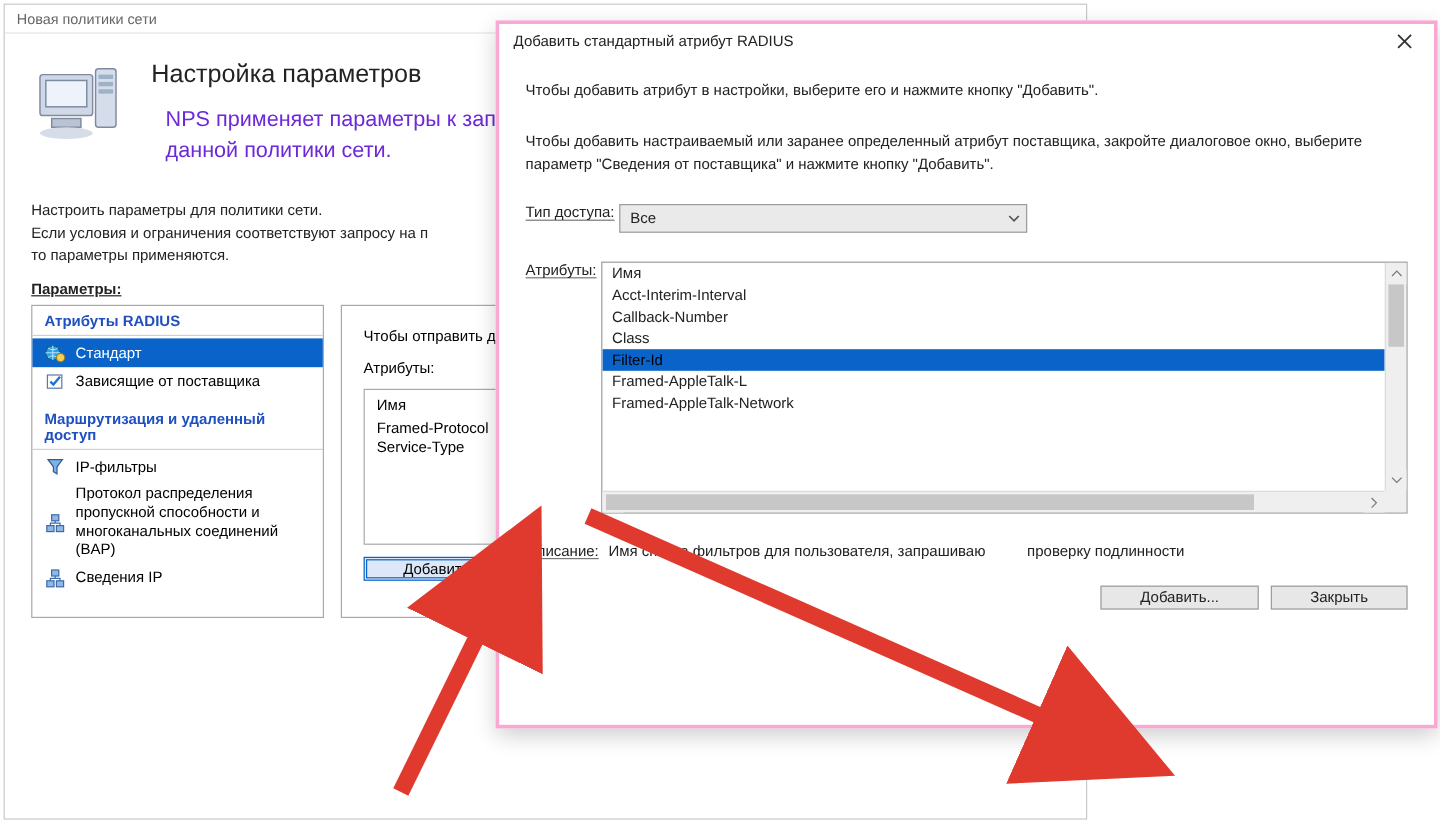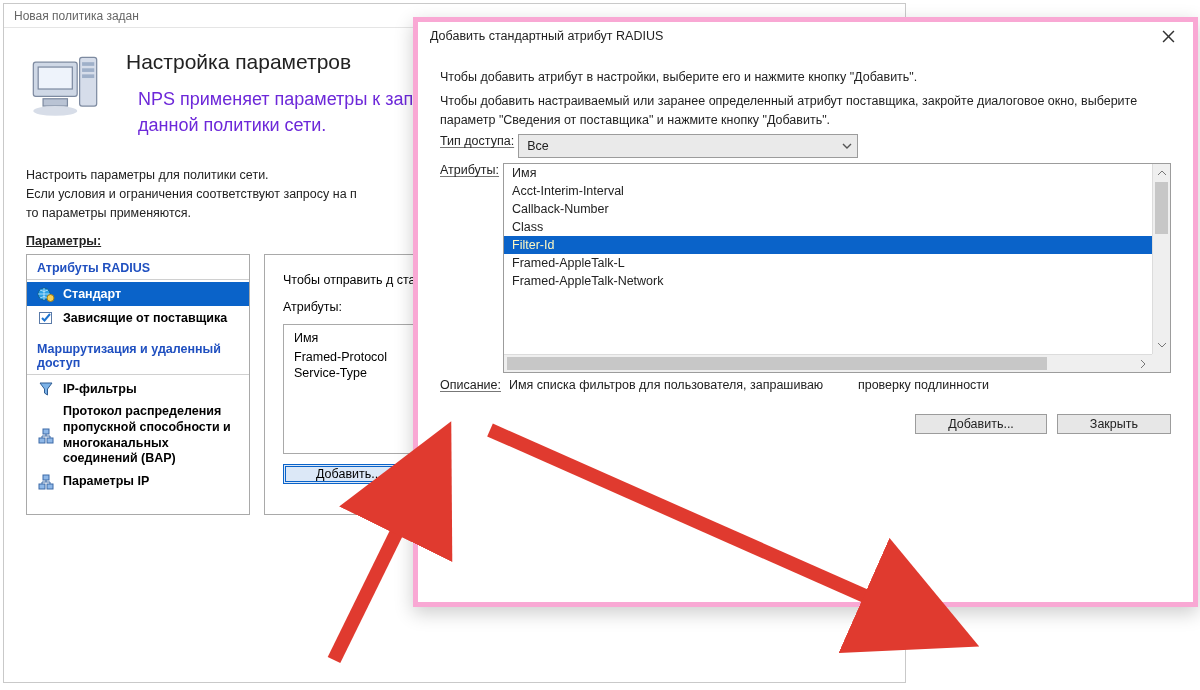--- a/index.html
+++ b/index.html
@@ -18,31 +18,31 @@
     display: flex; align-items: flex-start; gap: 22px; padding: 22px 22px 10px 22px;
   }
   .hero svg { flex: none; }
   .hero-text h1 { margin: 0 0 8px 0; font-size: 21px; font-weight: normal; color: #222;}
   .hero-text p  { margin: 12px; font-size: 18px; color: #6d28d9; line-height: 1.45;}
   .intro-box { padding: 6px 22px 12px 22px; font-size: 12.5px; color: #222; line-height: 1.5;}
   .params-label { padding: 0 22px 6px 22px; font-size: 12.5px; font-weight: bold; text-decoration: underline; color:#222;}
 
   .cols { display: flex; gap: 14px; padding: 0 22px; }
   .sidebar {
-    width: 224px; border: 1px solid #a9a9a9; background: #fff; font-size: 12.5px;
+    width: 244px; border: 1px solid #a9a9a9; background: #fff; font-size: 12.5px;
     padding-bottom: 20px;
   }
   .sb-group-title {
     color: #2050c0; font-weight: bold; padding: 6px 10px 4px 10px; font-size: 12.5px;
     border-bottom: 1px solid #d0d0d0; margin-bottom: 2px;
   }
   .sb-item {
     display: flex; align-items: center; gap: 8px; padding: 3px 10px 3px 10px; cursor: default;
   }
-  .sb-item span.txt { flex: 1; line-height: 1.25; font-weight: bold;}
+  .sb-item span.txt { flex: 1; line-height: 1.25;}
   .sb-item.selected { background: #0a63c9; color: #fff; }
   .sb-icon { width: 18px; height: 18px; display:flex; align-items:center; justify-content:center; }
 
   .main-panel {
     flex: 1; border: 1px solid #a9a9a9; background: #fff; padding: 16px 18px; font-size: 12.5px;
     display:flex; flex-direction:column; gap:10px;
   }
   .main-panel .desc { line-height:1.5; }
   .attr-list {
     border:1px solid #a9a9a9; height:130px; padding:6px 10px; font-size:12.5px;
@@ -52,64 +52,64 @@
   .btn {
     font-size:12.5px; padding:2px 32px; background:#e7e7e7;
     border:1px solid #9c9c9c; cursor:default; min-width:80px;
     display:inline-block; text-align:center;
   }
   .btn.focus { outline:1px solid #0a63c9; outline-offset:-3px; border-color:#0a63c9; background:#dce8f7;}
 
   
   .dialog {
     position:absolute; left:413px; top:17px; width:785px; height:590px;
-    border:5px solid #f9a8d4; background:#fff; box-shadow: 0 6px 18px rgba(0,0,0,0.2);
+    border:3px solid #f9a8d4; background:#fff; box-shadow: 0 6px 18px rgba(0,0,0,0.2);
     font-size:12.5px; color:#222;
   }
   .dlg-title {
     display:flex; align-items:center; height:28px; padding:0 8px 0 12px;
     font-size:12.5px;
   }
   .dlg-title .t { flex:1; }
   .dlg-close { width:34px; height:22px; display:flex; align-items:center; justify-content:center;}
-  .dlg-body { padding: 18px 22px 10px 22px; display:flex; flex-direction:column; gap:5px;}
+  .dlg-body { padding: 18px 22px 10px 22px; display:flex; flex-direction:column; gap:24px;}
   .dlg-body p { margin:0; line-height:1.5;}
   .dlg-label { text-decoration: underline; text-decoration-color:#777; text-underline-offset:2px; display:inline-block;}
   .combo {
     display:flex; align-items:center; justify-content:space-between;
     width:340px; height:24px; border:1px solid #9c9c9c; background:#eaeaea;
     padding:0 4px 0 8px;
   }
   .combo .chev svg{display:block;}
   .list {
     border:1px solid #9c9c9c; width:740px; height:210px; position:relative; background:#fff; overflow:hidden;
   }
   .list-rows { position:absolute; left:0; top:0; right:18px; bottom:18px; overflow:hidden;}
   .list-row { padding:2px 8px; font-size:12.5px; white-space:nowrap;}
-  .list-row.sel { background:#0a63c9; color:#fef9c3; }
+  .list-row.sel { background:#0a63c9; color:#000000; }
   .vscroll { position:absolute; right:0; top:0; bottom:18px; width:18px; background:#efefef; border-left:1px solid #dcdcdc;}
   .vscroll .track{position:absolute; top:18px; bottom:18px; left:0; right:0;}
   .vscroll .thumb{position:absolute; top:0; height:52px; left:2px; right:2px; background:#c7c7c7;}
   .hscroll { position:absolute; left:0; right:18px; bottom:0; height:18px; background:#efefef; border-top:1px solid #dcdcdc;}
   .hscroll-thumb{ position:absolute; left:3px; width:540px; top:2px; bottom:2px; background:#c7c7c7;}
   .scroll-btn{position:absolute; width:18px; height:18px; display:flex;align-items:center;justify-content:center; background:#efefef;}
   .scroll-btn.right{right:0;}
   .scroll-btn.left{left:0;}
   .scroll-corner{position:absolute; right:0; bottom:0; width:18px; height:18px; background:#efefef;}
   .dlg-footer { display:flex; justify-content:flex-end; gap:10px; padding:12px 22px 6px 22px;}
   .section { display:flex; flex-direction:row; gap:4px; }
 
   
   .overlay-svg { position:absolute; left:0; top:0; pointer-events:none; }
 </style>
 </head>
 <body>
 
 <div class="parent-window">
-  <div class="parent-title">Новая политика задан</div>
+  <div class="parent-title">Новая политики сети</div>
 
   <div class="hero">
     <span class="sb-icon" style="width:78px;height:78px;">
       <svg viewBox="0 0 64 64" width="78" height="78">
         <rect x="6" y="10" width="36" height="28" rx="2" fill="#cfd8e6" stroke="#7d8aa0"></rect>
         <rect x="10" y="14" width="28" height="18" fill="#eef3fb" stroke="#7d8aa0"></rect>
         <rect x="14" y="40" width="20" height="6" fill="#b9c3d4" stroke="#7d8aa0"></rect>
         <ellipse cx="24" cy="50" rx="18" ry="4" fill="#d7dde8"></ellipse>
         <rect x="44" y="6" width="14" height="40" rx="2" fill="#d6ddea" stroke="#7d8aa0"></rect>
         <rect x="46" y="10" width="10" height="3" fill="#9fb0c9"></rect>
@@ -184,21 +184,21 @@
 
       <div class="sb-item">
         <span class="sb-icon">
           <svg width="18" height="18" viewBox="0 0 18 18">
             <rect x="6" y="2" width="6" height="5" fill="#8fb8e8" stroke="#3c6aa7"></rect>
             <rect x="2" y="11" width="6" height="5" fill="#8fb8e8" stroke="#3c6aa7"></rect>
             <rect x="10" y="11" width="6" height="5" fill="#8fb8e8" stroke="#3c6aa7"></rect>
             <path d="M9 7 v2 M9 9 h-4 v2 M9 9 h4 v2" stroke="#3c6aa7" fill="none"></path>
           </svg>
         </span>
-        <span class="txt">Параметры IP</span>
+        <span class="txt">Сведения IP</span>
       </div>
     </div>
 
     <div class="main-panel">
       <div class="desc">Чтобы отправить д стандартный атриб задан, он не отпра см. в документаци</div>
       <div>Атрибуты:</div>
       <div class="attr-list">
         <div class="hdr">Имя</div>
         <div class="row">Framed-Protocol</div>
         <div class="row">Service-Type</div>

